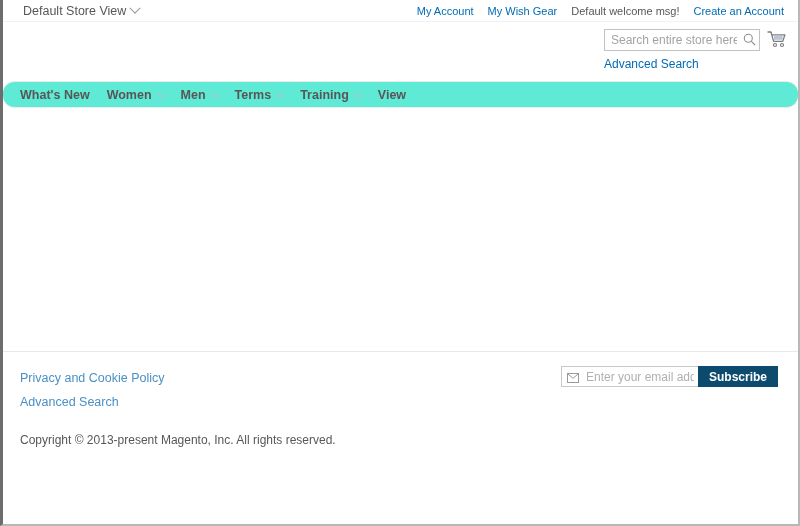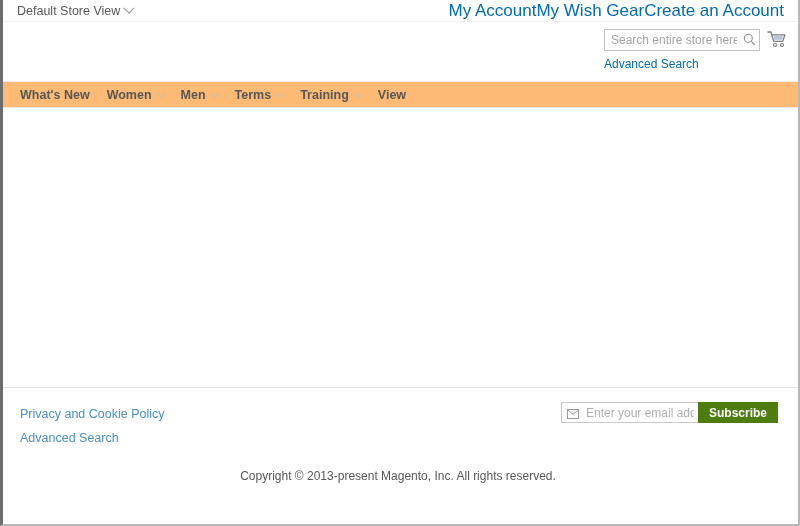--- a/index.html
+++ b/index.html
@@ -28,21 +28,21 @@
   }
 
   
   .panel-header {
     position: relative;
     height: 22px;
     background: #ffffff;
     border-bottom: 1px solid #f2f2f2;
     display: flex;
     align-items: center;
-    padding: 0 14px 0 14px;
+    padding: 0 14px 0 20px;
     box-sizing: border-box;
   }
   .store-switcher {
     display: flex;
     align-items: center;
     gap: 5px;
     font-size: 12.5px;
     color: #575757;
     cursor: pointer;
   }
@@ -51,21 +51,22 @@
     width: 7px;
     height: 7px;
     border-right: 1px solid #9b9b9b;
     border-bottom: 1px solid #9b9b9b;
     transform: rotate(45deg) translate(-2px, -2px);
   }
   .header-links {
     margin-left: auto;
     display: flex;
     align-items: center;
-    font-size: 17px;
+    gap: 14px;
+    font-size: 11px;
   }
   .header-links a {
     color: #006bb4;
     text-decoration: none;
   }
   .welcome-msg {
     color: #575757;
   }
 
   
@@ -118,27 +119,28 @@
     right: 10px;
     top: 6px;
     width: 22px;
     height: 22px;
     cursor: pointer;
   }
 
   
   .nav-bar {
     height: 27px;
-    background: #fdba74;
+    background: #5eead4;
     border-top: 1px solid #ededed;
     border-bottom: 1px solid #ededed;
     display: flex;
     align-items: center;
     padding-left: 17px;
     box-sizing: border-box;
+    border-radius: 12px;
   }
   .nav-item {
     display: flex;
     align-items: center;
     gap: 6px;
     margin-right: 17px;
     font-size: 12.5px;
     font-weight: bold;
     color: #575757;
     cursor: pointer;
@@ -158,21 +160,20 @@
     height: 243px;
     background: #ffffff;
   }
 
   
   .footer {
     border-top: 1px solid #e8e8e8;
     padding: 18px 22px 0 17px;
     position: relative;
     box-sizing: border-box;
-    margin-top: 36px;
   }
   .footer-links {
     list-style: none;
     margin: 0;
     padding: 0;
   }
   .footer-links li { margin-bottom: 9px; }
   .footer-links a {
     color: #4a90c4;
     text-decoration: none;
@@ -205,48 +206,48 @@
   .mail-icon {
     position: absolute;
     left: 6px;
     top: 5px;
     width: 12px;
     height: 10px;
   }
   .subscribe-btn {
     height: 21px;
     border: none;
-    background: #4d7c0f;
+    background: #0c4a6e;
     color: #ffffff;
     font-family: "Liberation Sans", sans-serif;
     font-size: 12px;
     font-weight: bold;
     padding: 0 11px;
     cursor: pointer;
   }
   .copyright {
     margin: 24px 0 0 0;
     font-size: 12px;
     color: #575757;
-    text-align: center;
   }
 </style>
 </head>
 <body>
 
 <div class="viewport">
 
   <div class="panel-header">
     <div class="store-switcher">
       <span>Default Store View</span>
       <span class="chev"></span>
     </div>
     <div class="header-links">
       <a href="#">My Account</a>
       <a href="#">My Wish Gear</a>
+      <span class="welcome-msg">Default welcome msg!</span>
       <a href="#">Create an Account</a>
     </div>
   </div>
 
   <div class="header-content">
 
     <div class="search-block">
       <div class="search-wrap">
         <input class="search-input" type="text" placeholder="Search entire store here..." style="">
         <span class="search-icon">

